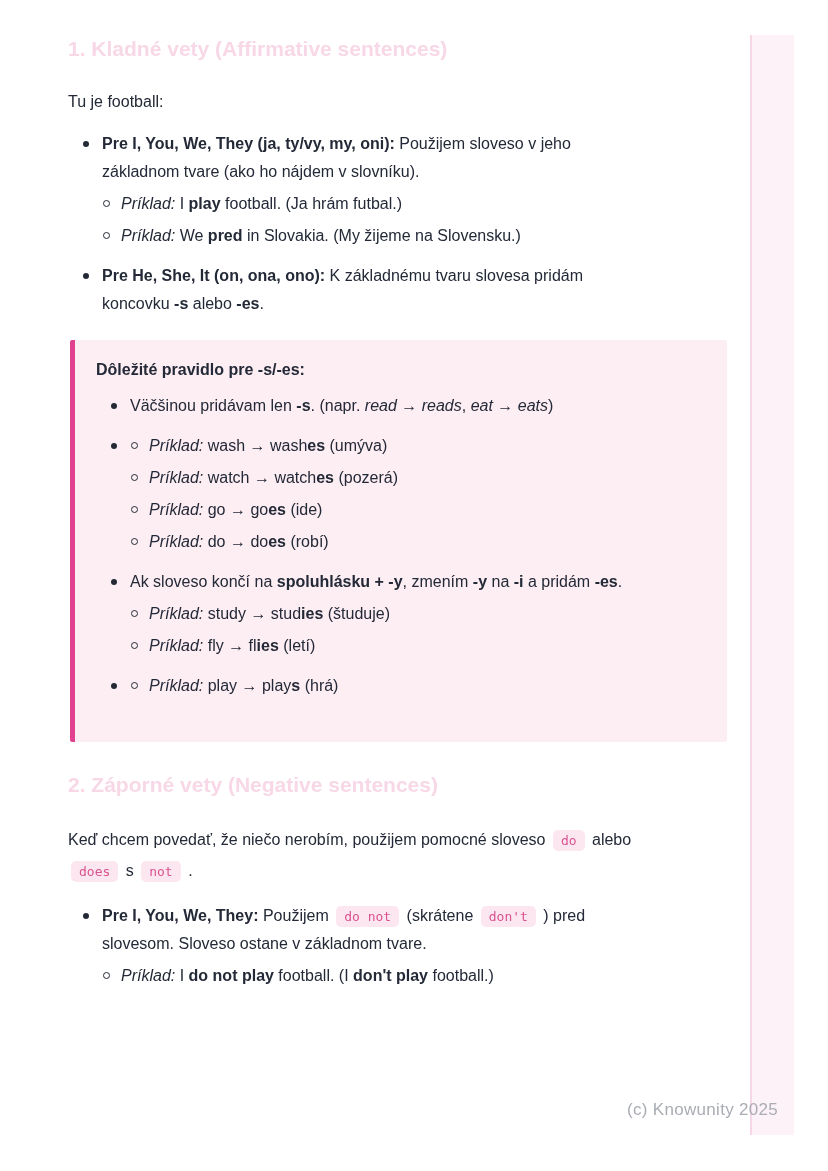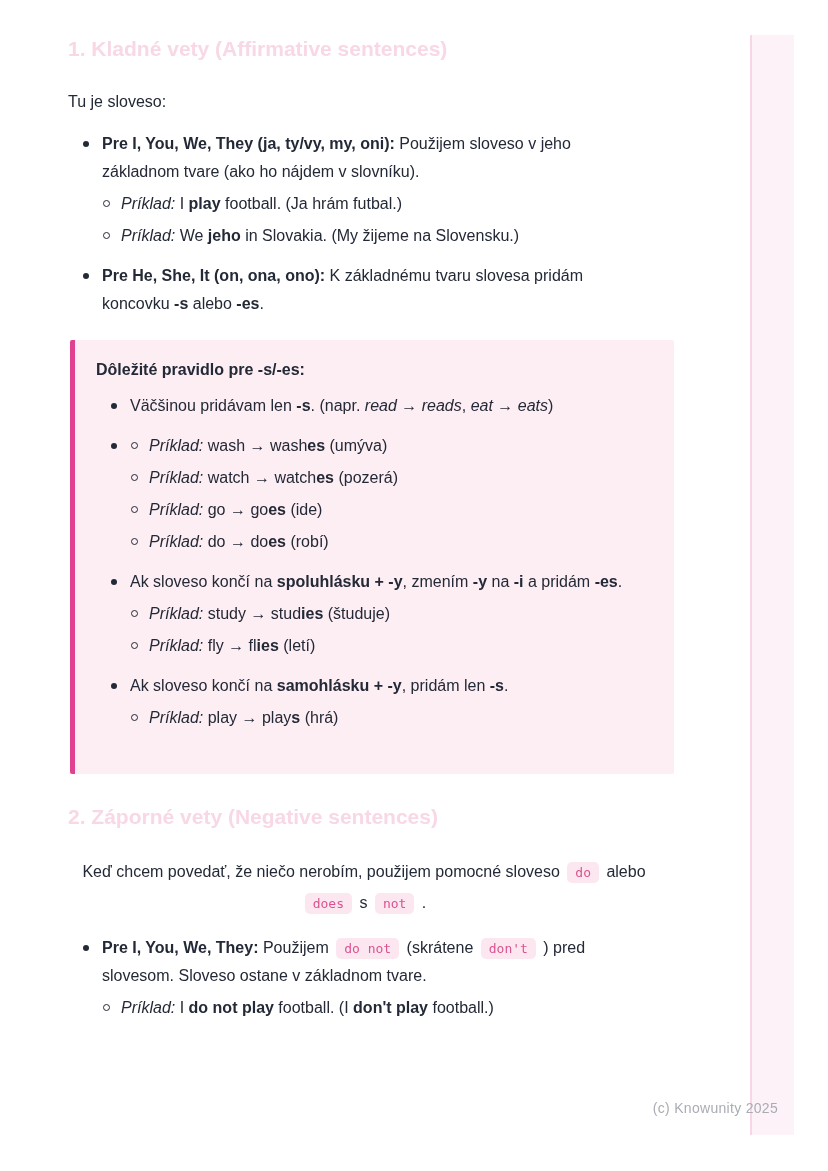--- a/index.html
+++ b/index.html
@@ -17,73 +17,73 @@
   .content{
     position:relative;width:592px;margin-left:68px;padding-top:36px;
     font-size:16px;line-height:28px;
   }
   h1{
     font-size:21px;line-height:26px;font-weight:bold;margin:0 0 26px;
     color:var(--heading,#f8d8e6);
   }
   h1.second{margin-top:30px;}
   .intro{margin:0 0 14px;}
-  .intro2{margin:0 0 16px;line-height:31px;text-align:center;}
+  .intro2{margin:0 0 16px;line-height:31px;}
   ul.top{list-style:none;margin:8px;padding:0;}
   .li1{position:relative;padding-left:26px;margin:0 0 12px;}
   .li1::before{
     content:'';position:absolute;left:7px;top:11px;width:6px;height:6px;
     border-radius:50%;background:currentColor;
   }
   ul.sub{list-style:none;margin:2px 0 0;padding:0;}
   .li2{position:relative;padding-left:19px;margin-top:4px;}
   .li2::before{
     content:'';position:absolute;left:1px;top:10px;width:5px;height:5px;
     border:1.5px solid currentColor;border-radius:50%;background:transparent;
   }
   .callout{
-    margin:22px 0 0 2px;width:604px;box-sizing:border-box;
+    margin:22px 0 0 2px;width:657px;box-sizing:border-box;
     background:var(--callout-bg,#fdeef4);
     border-left:5px solid var(--accent,#e0428f);
     padding:16px 22px 30px 21px;border-radius:2px;
   }
   .callout-title{font-weight:bold;margin:0 0 6px;}
   .code{
     font-family:"DejaVu Sans Mono",monospace;font-size:13px;
     background:var(--code-bg,#fce7f1);color:var(--code-text,#d9538f);
     padding:4px 8px;border-radius:5px;display:inline-block;line-height:1;
     margin:0 3px;vertical-align:baseline;
   }
   b{font-weight:bold;}
   i{font-style:italic;}
   .footer{
     position:absolute;right:50px;top:1100px;
-    font-size:14px;letter-spacing:0.3px;color:var(--footer,#a9adb3);
+    font-size:17px;letter-spacing:0.3px;color:var(--footer,#a9adb3);
   }
 </style>
 </head>
 <body>
 
 <div class="side-strip"></div>
 
 <div class="content">
 
   <h1>1. Kladné vety (Affirmative sentences)</h1>
 
-  <p class="intro">Tu je sloveso:</p>
+  <p class="intro">Tu je football:</p>
 
   <ul class="top">
       <li class="li1">
         <div><b>Pre I, You, We, They (ja, ty/vy, my, oni):</b> Použijem sloveso v jeho základnom tvare (ako ho nájdem v slovníku).</div>
         <ul class="sub">
           <li class="li2">
             <div><i>Príklad:</i> I <b>play</b> football. (Ja hrám futbal.)</div>
           </li>
           <li class="li2">
-            <div><i>Príklad:</i> We <b>jeho</b> in Slovakia. (My žijeme na Slovensku.)</div>
+            <div><i>Príklad:</i> We <b>pred</b> in Slovakia. (My žijeme na Slovensku.)</div>
           </li>
         </ul>
       </li>
       <li class="li1">
         <div><b>Pre He, She, It (on, ona, ono):</b> K základnému tvaru slovesa pridám koncovku <b>-s</b> alebo <b>-es</b>.</div>
       </li>
     </ul>
 
   <div class="callout">
     <div class="callout-title">Dôležité pravidlo pre -s/-es:</div>
@@ -112,21 +112,20 @@
           <ul class="sub">
             <li class="li2">
               <div><i>Príklad:</i> study → stud<b>ies</b> (študuje)</div>
             </li>
             <li class="li2">
               <div><i>Príklad:</i> fly → fl<b>ies</b> (letí)</div>
             </li>
           </ul>
         </li>
         <li class="li1">
-          <div>Ak sloveso končí na <b>samohlásku + -y</b>, pridám len <b>-s</b>.</div>
           <ul class="sub">
             <li class="li2">
               <div><i>Príklad:</i> play → play<b>s</b> (hrá)</div>
             </li>
           </ul>
         </li>
       </ul>
   </div>
 
   <h1 class="second">2. Záporné vety (Negative sentences)</h1>

